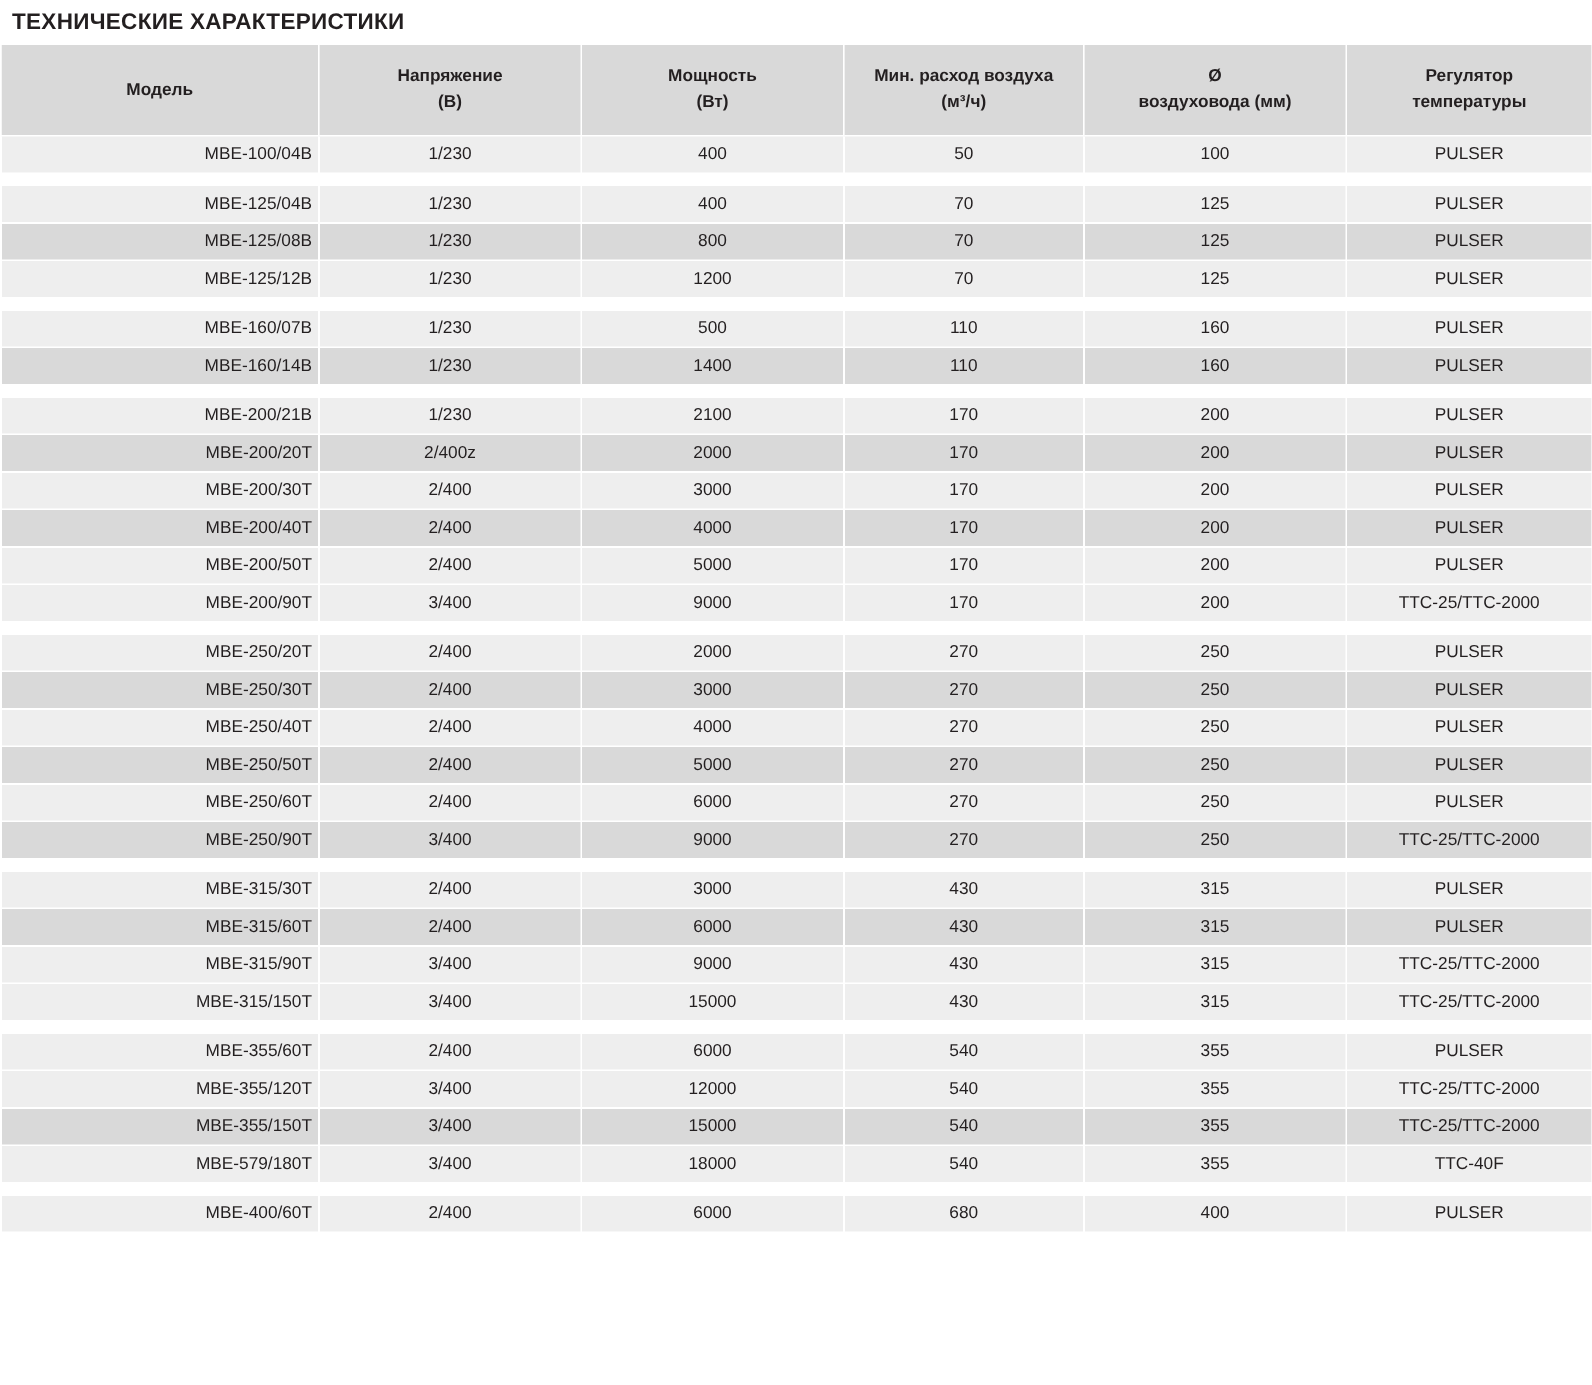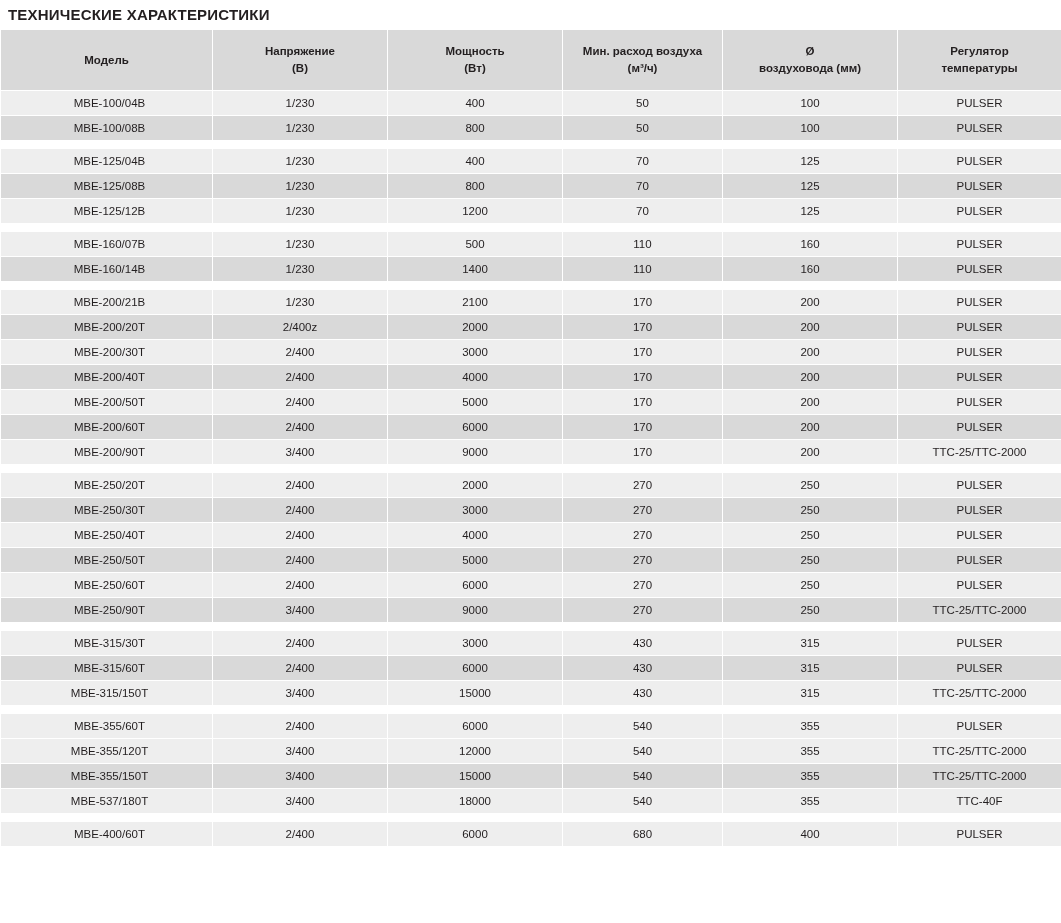--- a/index.html
+++ b/index.html
@@ -59,21 +59,21 @@
     font-size: 11.5px;
     color: #231f20;
     text-align: center;
     padding: 3px 4px;
     height: 18px;
     line-height: 1.3;
     white-space: nowrap;
     overflow: hidden;
   }
   tbody td.model {
-    text-align: center;
+    text-align: right;
     padding-left: 10px;
   }
   tr.r-light td { background: #eeeeee; }
   tr.r-dark td  { background: #d9d9d9; }
   tr.spacer td {
     background: #ffffff;
     height: 7px;
     padding: 0;
     border: none;
     font-size: 0;
@@ -125,28 +125,20 @@
     </thead>
     <tbody id="table-body">
         <tr class="r-light">
           <td class="model">MBE-100/04B</td>
           <td>1/230</td>
           <td>400</td>
           <td>50</td>
           <td>100</td>
           <td>PULSER</td>
         </tr>
-        <tr class="r-dark">
-          <td class="model">MBE-100/08B</td>
-          <td>1/230</td>
-          <td>800</td>
-          <td>50</td>
-          <td>100</td>
-          <td>PULSER</td>
-        </tr>
         <tr class="spacer">
           <td colspan="6"></td>
         </tr>
         <tr class="r-light">
           <td class="model">MBE-125/04B</td>
           <td>1/230</td>
           <td>400</td>
           <td>70</td>
           <td>125</td>
           <td>PULSER</td>
@@ -222,28 +214,20 @@
           <td>PULSER</td>
         </tr>
         <tr class="r-light">
           <td class="model">MBE-200/50T</td>
           <td>2/400</td>
           <td>5000</td>
           <td>170</td>
           <td>200</td>
           <td>PULSER</td>
         </tr>
-        <tr class="r-dark">
-          <td class="model">MBE-200/60T</td>
-          <td>2/400</td>
-          <td>6000</td>
-          <td>170</td>
-          <td>200</td>
-          <td>PULSER</td>
-        </tr>
         <tr class="r-light">
           <td class="model">MBE-200/90T</td>
           <td>3/400</td>
           <td>9000</td>
           <td>170</td>
           <td>200</td>
           <td>TTC-25/TTC-2000</td>
         </tr>
         <tr class="spacer">
           <td colspan="6"></td>
@@ -309,20 +293,28 @@
         </tr>
         <tr class="r-dark">
           <td class="model">MBE-315/60T</td>
           <td>2/400</td>
           <td>6000</td>
           <td>430</td>
           <td>315</td>
           <td>PULSER</td>
         </tr>
         <tr class="r-light">
+          <td class="model">MBE-315/90T</td>
+          <td>3/400</td>
+          <td>9000</td>
+          <td>430</td>
+          <td>315</td>
+          <td>TTC-25/TTC-2000</td>
+        </tr>
+        <tr class="r-light">
           <td class="model">MBE-315/150T</td>
           <td>3/400</td>
           <td>15000</td>
           <td>430</td>
           <td>315</td>
           <td>TTC-25/TTC-2000</td>
         </tr>
         <tr class="spacer">
           <td colspan="6"></td>
         </tr>
@@ -344,21 +336,21 @@
         </tr>
         <tr class="r-dark">
           <td class="model">MBE-355/150T</td>
           <td>3/400</td>
           <td>15000</td>
           <td>540</td>
           <td>355</td>
           <td>TTC-25/TTC-2000</td>
         </tr>
         <tr class="r-light">
-          <td class="model">MBE-537/180T</td>
+          <td class="model">MBE-579/180T</td>
           <td>3/400</td>
           <td>18000</td>
           <td>540</td>
           <td>355</td>
           <td>TTC-40F</td>
         </tr>
         <tr class="spacer">
           <td colspan="6"></td>
         </tr>
         <tr class="r-light">

